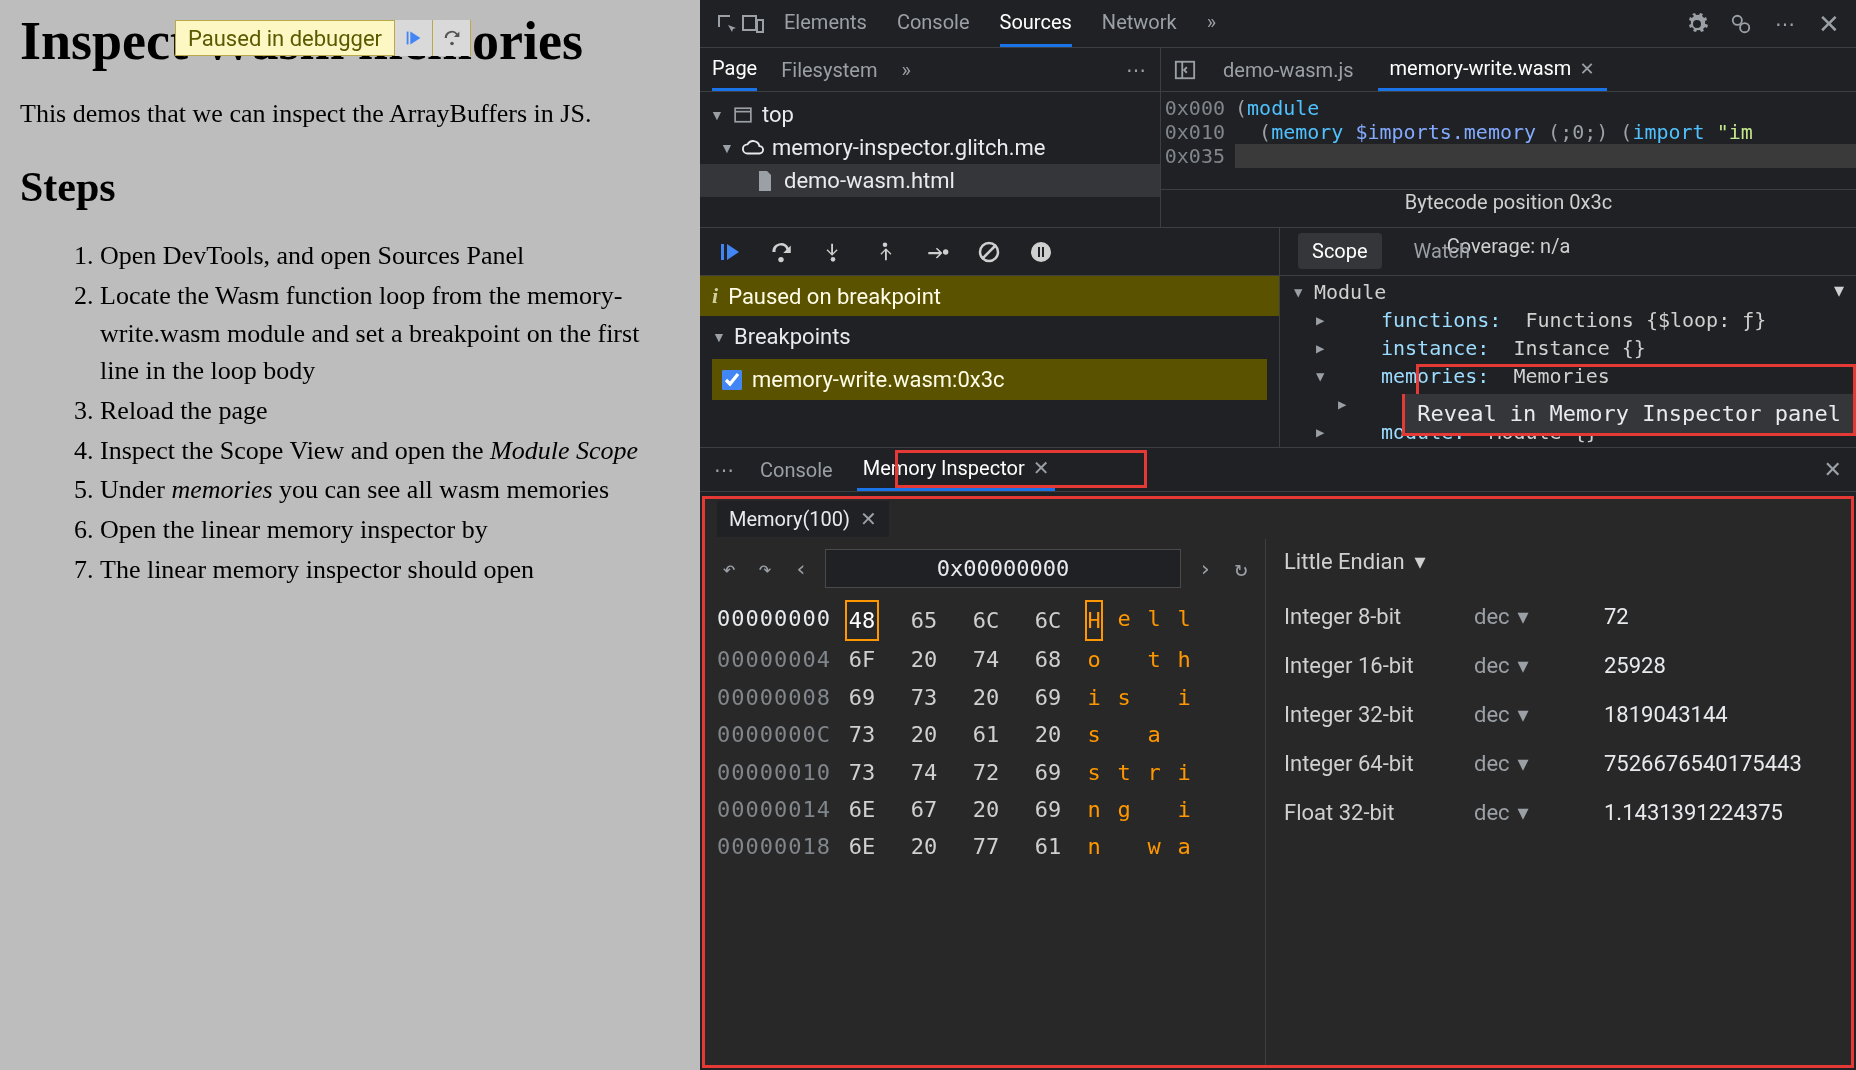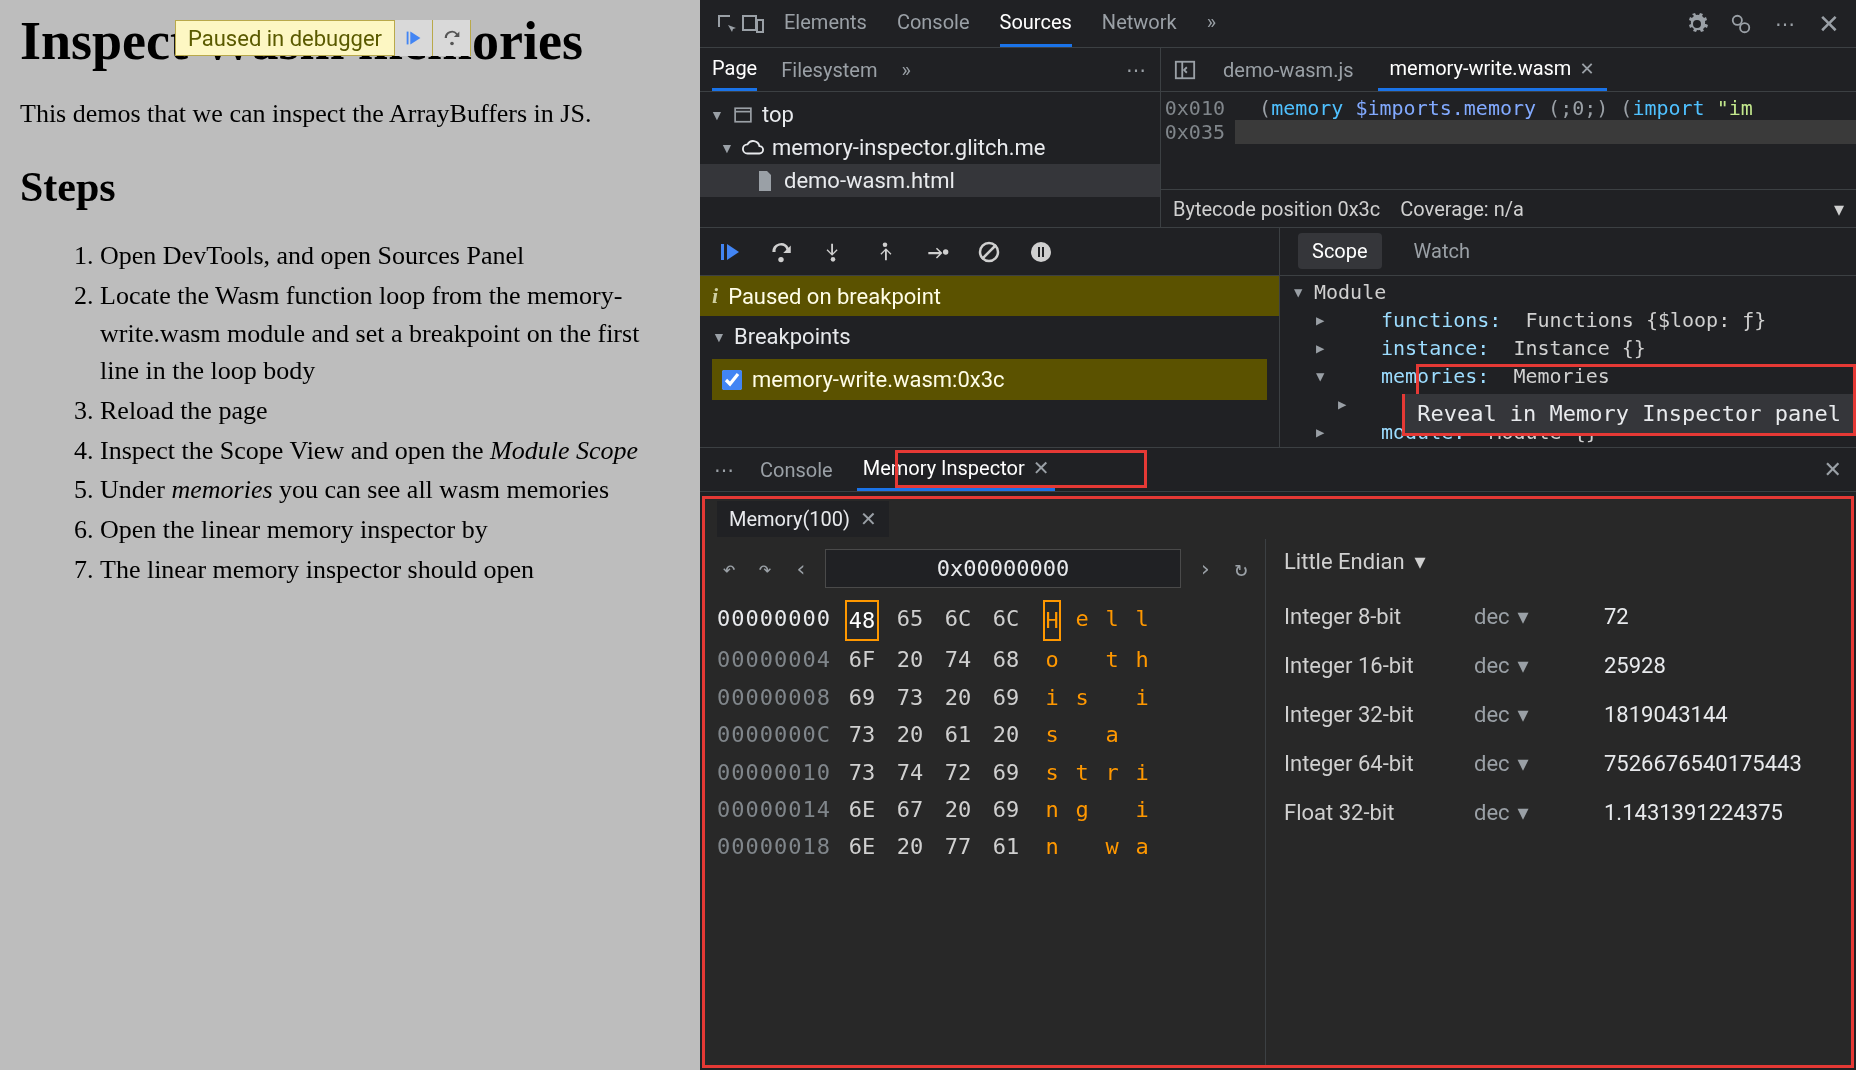--- a/index.html
+++ b/index.html
@@ -54,21 +54,21 @@
 .etab.active { color: #fff; border-bottom: 3px solid #1a73e8; }
 .etab .cls { color: #9aa0a6; font-size: 18px; }
 .code-area { flex: 1; background: #202124; font-family: "Menlo", monospace; font-size: 20px; padding: 4px 0; overflow: hidden; }
 .code-line { display: flex; }
 .code-gutter { width: 74px; text-align: right; padding-right: 10px; color: #80868b; }
 .code-text { flex: 1; white-space: pre; }
 .tok-kw { color: #9aa0a6; }
 .tok-id { color: #82aaff; }
 .tok-str { color: #c3e88d; }
 .tok-cyan { color: #4fc1ff; }
-.status-bar { height: 38px; display: flex; align-items: center; padding: 0 12px; gap: 20px; color: #d0d0d0; border-top: 1px solid #3c4043; font-size: 20px; }
+.status-bar { height: 38px; display: flex; align-items: center; padding: 0 12px; gap: 20px; color: #d0d0d0; border-top: 1px solid #3c4043; font-size: 20px; flex-direction: column; }
 .status-bar .sb-right { margin-left: auto; cursor: pointer; }
 
 
 .debug-row { display: flex; border-bottom: 1px solid #3c4043; height: 220px; }
 .debug-left { width: 580px; border-right: 1px solid #3c4043; display: flex; flex-direction: column; }
 .dbg-toolbar { height: 48px; display: flex; align-items: center; gap: 26px; padding: 0 16px; border-bottom: 1px solid #3c4043; }
 .dbg-toolbar .di { width: 26px; height: 26px; color: #cfcfcf; cursor: pointer; display: flex; align-items: center; justify-content: center; }
 .dbg-toolbar .di.resume { color: #4285f4; }
 .paused-bar { background: #5b5200; color: #fffde7; height: 40px; display: flex; align-items: center; padding: 0 12px; gap: 10px; font-size: 22px; }
 .paused-bar .info-i { font-family: serif; font-weight: bold; font-style: italic; color: #cfcfa0; }
@@ -105,21 +105,21 @@
 .mi-tab { background: #202124; padding: 6px 12px; display: flex; align-items: center; gap: 10px; cursor: pointer; }
 .mi-main { flex: 1; display: flex; }
 .hex-panel { width: 560px; padding: 10px 12px; font-family: "Menlo", monospace; display: flex; flex-direction: column; }
 .hex-nav { display: flex; align-items: center; gap: 12px; margin-bottom: 12px; }
 .hex-nav .nb { color: #9aa0a6; cursor: pointer; font-size: 22px; width: 24px; text-align: center; }
 .hex-nav input { flex: 1; background: #202124; border: 1px solid #4a4a4a; color: #e8eaed; font-family: inherit; font-size: 22px; padding: 6px 10px; text-align: center; }
 .hex-rows { font-size: 22px; line-height: 1.7; }
 .hex-row { display: flex; gap: 0; }
 .hex-addr { width: 120px; color: #80868b; letter-spacing: 1px; }
 .hex-addr.first { color: #e8eaed; }
-.hex-bytes { display: flex; gap: 14px; margin-left: 8px; }
+.hex-bytes { display: flex; gap: 28px; margin-left: 8px; align-items: center; }
 .hex-byte { width: 34px; text-align: center; color: #d0d0d0; }
 .hex-byte.sel { border: 2px solid #ff9800; color: #fff; }
 .hex-ascii { display: flex; gap: 12px; margin-left: 20px; }
 .hex-char { width: 18px; text-align: center; color: #ff9800; }
 .hex-char.sel { border: 2px solid #ff9800; }
 
 .val-panel { flex: 1; padding: 10px 18px; border-left: 1px solid #3c4043; }
 .endian { display: flex; align-items: center; gap: 10px; color: #d0d0d0; margin-bottom: 18px; font-size: 22px; cursor: pointer; }
 .val-row { display: flex; align-items: center; padding: 12px 0; font-size: 22px; }
 .val-row .vlabel { width: 190px; color: #d0d0d0; }
@@ -255,20 +255,24 @@
         <span class="etab">
             <span>demo-wasm.js</span>
           </span>
         <span class="etab active">
           <span>memory-write.wasm</span>
           <span class="cls">✕</span>
         </span>
       </div>
       <div class="code-area">
         <div class="code-line">
+            <span class="code-gutter">0x000</span>
+            <span class="code-text"><span class="tok-kw">(</span><span class="tok-cyan">module</span></span>
+          </div>
+        <div class="code-line">
             <span class="code-gutter">0x010</span>
             <span class="code-text">  <span class="tok-kw">(</span><span class="tok-cyan">memory</span> <span class="tok-id">$imports.memory</span> <span class="tok-kw">(;0;) (</span><span class="tok-cyan">import</span> <span class="tok-str">"im</span></span>
           </div>
         <div class="code-line">
             <span class="code-gutter">0x035</span>
             <span class="code-text" style="background:#3a3a3a;width:100%;">&nbsp;</span>
           </div>
       </div>
       <div class="status-bar">
         <span>Bytecode position 0x3c</span>

